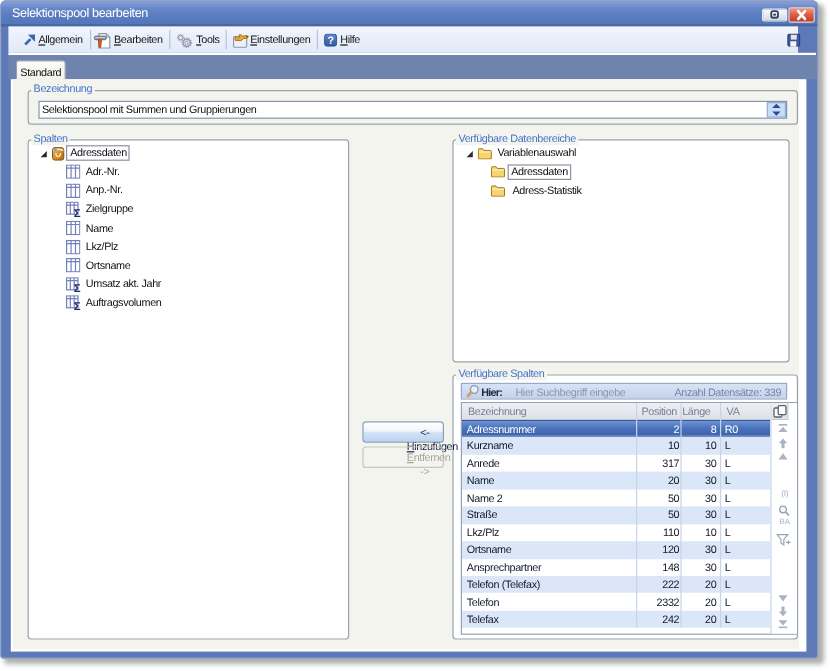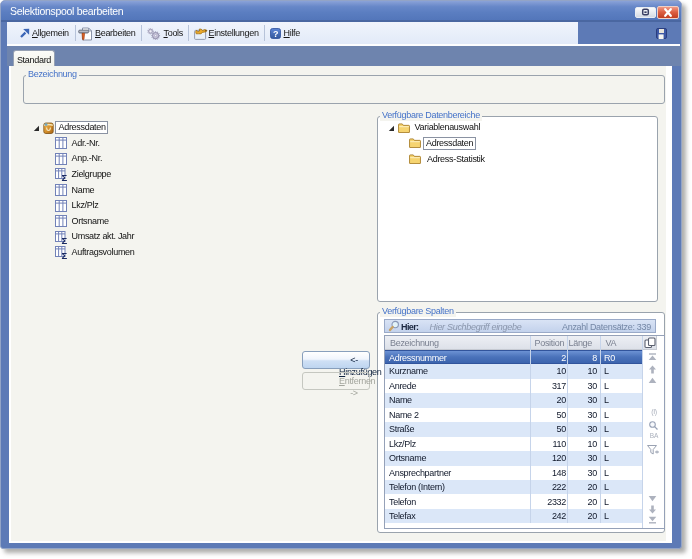--- a/index.html
+++ b/index.html
@@ -13,21 +13,21 @@
   border-radius:4px 4px 0 0;
   background:linear-gradient(#8aa2d8,#6787c8 30%,#5b7ec1 60%,#5376ba); }
 #titletxt { position:absolute; left:9px; top:4px; font-weight:normal; color:#ffffff;
   font-size:10.5px; letter-spacing:-0.3px; }
 #titleline { position:absolute; left:0; top:19px; width:680px; height:2px; background:#4a67a1; }
 .wbtn { position:absolute; border-radius:2px; }
 #btnrest { left:634px; top:6px; width:21px; height:11px;
   background:linear-gradient(#fafbfc,#d4dae4); border:1px solid #e9edf3; }
 #btnclose { left:656px; top:5px; width:22px; height:13px;
   background:linear-gradient(#f09a86,#dd6044 45%,#c23e22); border:1px solid #efd0c6; }
-#toolbar { position:absolute; left:6px; top:21px; width:571px; height:22px;
+#toolbar { position:absolute; left:6px; top:21px; width:658px; height:22px;
   background:linear-gradient(#f0f4fc,#e2eaf8); }
 #tbwhite { position:absolute; left:6px; top:43px; width:673px; height:2px; background:#fdfdfe; }
 .tbsep { position:absolute; top:3px; width:1px; height:16px; background:#b7c3d9; }
 .tbtxt { position:absolute; top:6px; line-height:11px; color:#151515; }
 .tbi { position:absolute; }
 #band { position:absolute; left:6px; top:45px; width:674px; height:20px; background:#6e84ae; }
 #tab { position:absolute; left:12px; top:49px; width:42px; height:16px;
   background:linear-gradient(#fcfcf9,#f2f2ea); border:1px solid #97a1b3; border-bottom:none;
   border-radius:3px 3px 0 0; text-align:center; padding-top:4px; color:#111; line-height:10px;}
 #panel { position:absolute; left:8px; top:65px; width:663px; height:477px; background:#ffffff; }
@@ -145,21 +145,33 @@
   </div>
   <div id="tbwhite"></div>
   <div id="band"></div>
   <div id="tab">Standard</div>
   <div id="panel"></div>
   <div id="panelin"></div>
 
   <div class="grp" id="grp1">
       <span class="grplab">Bezeichnung</span>
     </div>
-
+  <div id="combo">
+    <span id="combotxt">Selektionspool mit Summen und Gruppierungen</span>
+    <div id="cbtn">
+      <svg width="14" height="11" viewBox="0 0 14 11" style="position:absolute;left:0;top:0">
+        <path d="M7 0.5 L10.5 4 H3.5 Z" fill="#2a4a94"></path>
+        <path d="M7 10.5 L10.5 7 H3.5 Z" fill="#2a4a94"></path>
+      </svg>
+    </div>
+  </div>
+
+  <div class="grp" id="grp2">
+      <span class="grplab">Spalten</span>
+    </div>
   <div class="grp" id="grp3">
       <span class="grplab">Verfügbare Datenbereiche</span>
     </div>
   <div class="grp" id="grp4">
       <span class="grplab">Verfügbare Spalten</span>
     </div>
 
   <svg class="abs" style="left:31.5px;top:124px" width="7" height="7" viewBox="0 0 7 7">
     <path d="M6 0.8 V6 H0.8 Z" fill="#2a2a2a"></path>
   </svg>
@@ -259,21 +271,21 @@
   <div class="selbox" style="left:421.5px;top:136px;width:53px;height:13px"></div>
   <span class="ti" style="left:425px;top:137px">Adressdaten</span>
   <span class="ti" style="left:426px;top:152.7px">Adress-Statistik</span>
 
   <div id="searchbar"></div>
   <svg class="abs" style="left:387px;top:319px" width="12" height="12" viewBox="0 0 12 12">
     <circle cx="7.2" cy="4.6" r="3.2" fill="#e2f2f8" stroke="#8796b6" stroke-width="1.1"></circle>
     <path d="M4.6 6.9 L2 10" stroke="#c9a264" stroke-width="2.4" stroke-linecap="round"></path>
   </svg>
   <span class="ti" style="left:400px;top:320.5px;font-weight:bold;color:#1c2840;letter-spacing:-0.6px">Hier:</span>
-  <span class="ti" style="left:428.5px;top:320.5px;font-style:italic;color:#8a96ac">Hier Suchbegriff eingebe</span>
+  <span class="ti" style="left:428.5px;top:320.5px;color:#8a96ac">Hier Suchbegriff eingebe</span>
   <span class="ti" style="left:561px;top:320.5px;color:#7487a5">Anzahl Datensätze: 339</span>
 
   <div id="grid">
     <div id="ghead">
       <span class="hcell" style="left:5px">Bezeichnung</span>
       <span class="hcell" style="left:149.5px">Position</span>
       <span class="hcell" style="left:183.5px">Länge</span>
       <span class="hcell" style="left:220.5px">VA</span>
     </div>
     <div class="grow" id="gsel" style="top:14px">
@@ -324,21 +336,21 @@
         <span class="c3">30</span>
         <span class="c4">L</span>
       </div>
     <div class="grow" style="top:129.6px">
         <span class="c1">Ansprechpartner</span>
         <span class="c2">148</span>
         <span class="c3">30</span>
         <span class="c4">L</span>
       </div>
     <div class="grow alt" style="top:144.05px">
-        <span class="c1">Telefon (Intern)</span>
+        <span class="c1">Telefon (Telefax)</span>
         <span class="c2">222</span>
         <span class="c3">20</span>
         <span class="c4">L</span>
       </div>
     <div class="grow" style="top:158.5px">
         <span class="c1">Telefon</span>
         <span class="c2">2332</span>
         <span class="c3">20</span>
         <span class="c4">L</span>
       </div>

